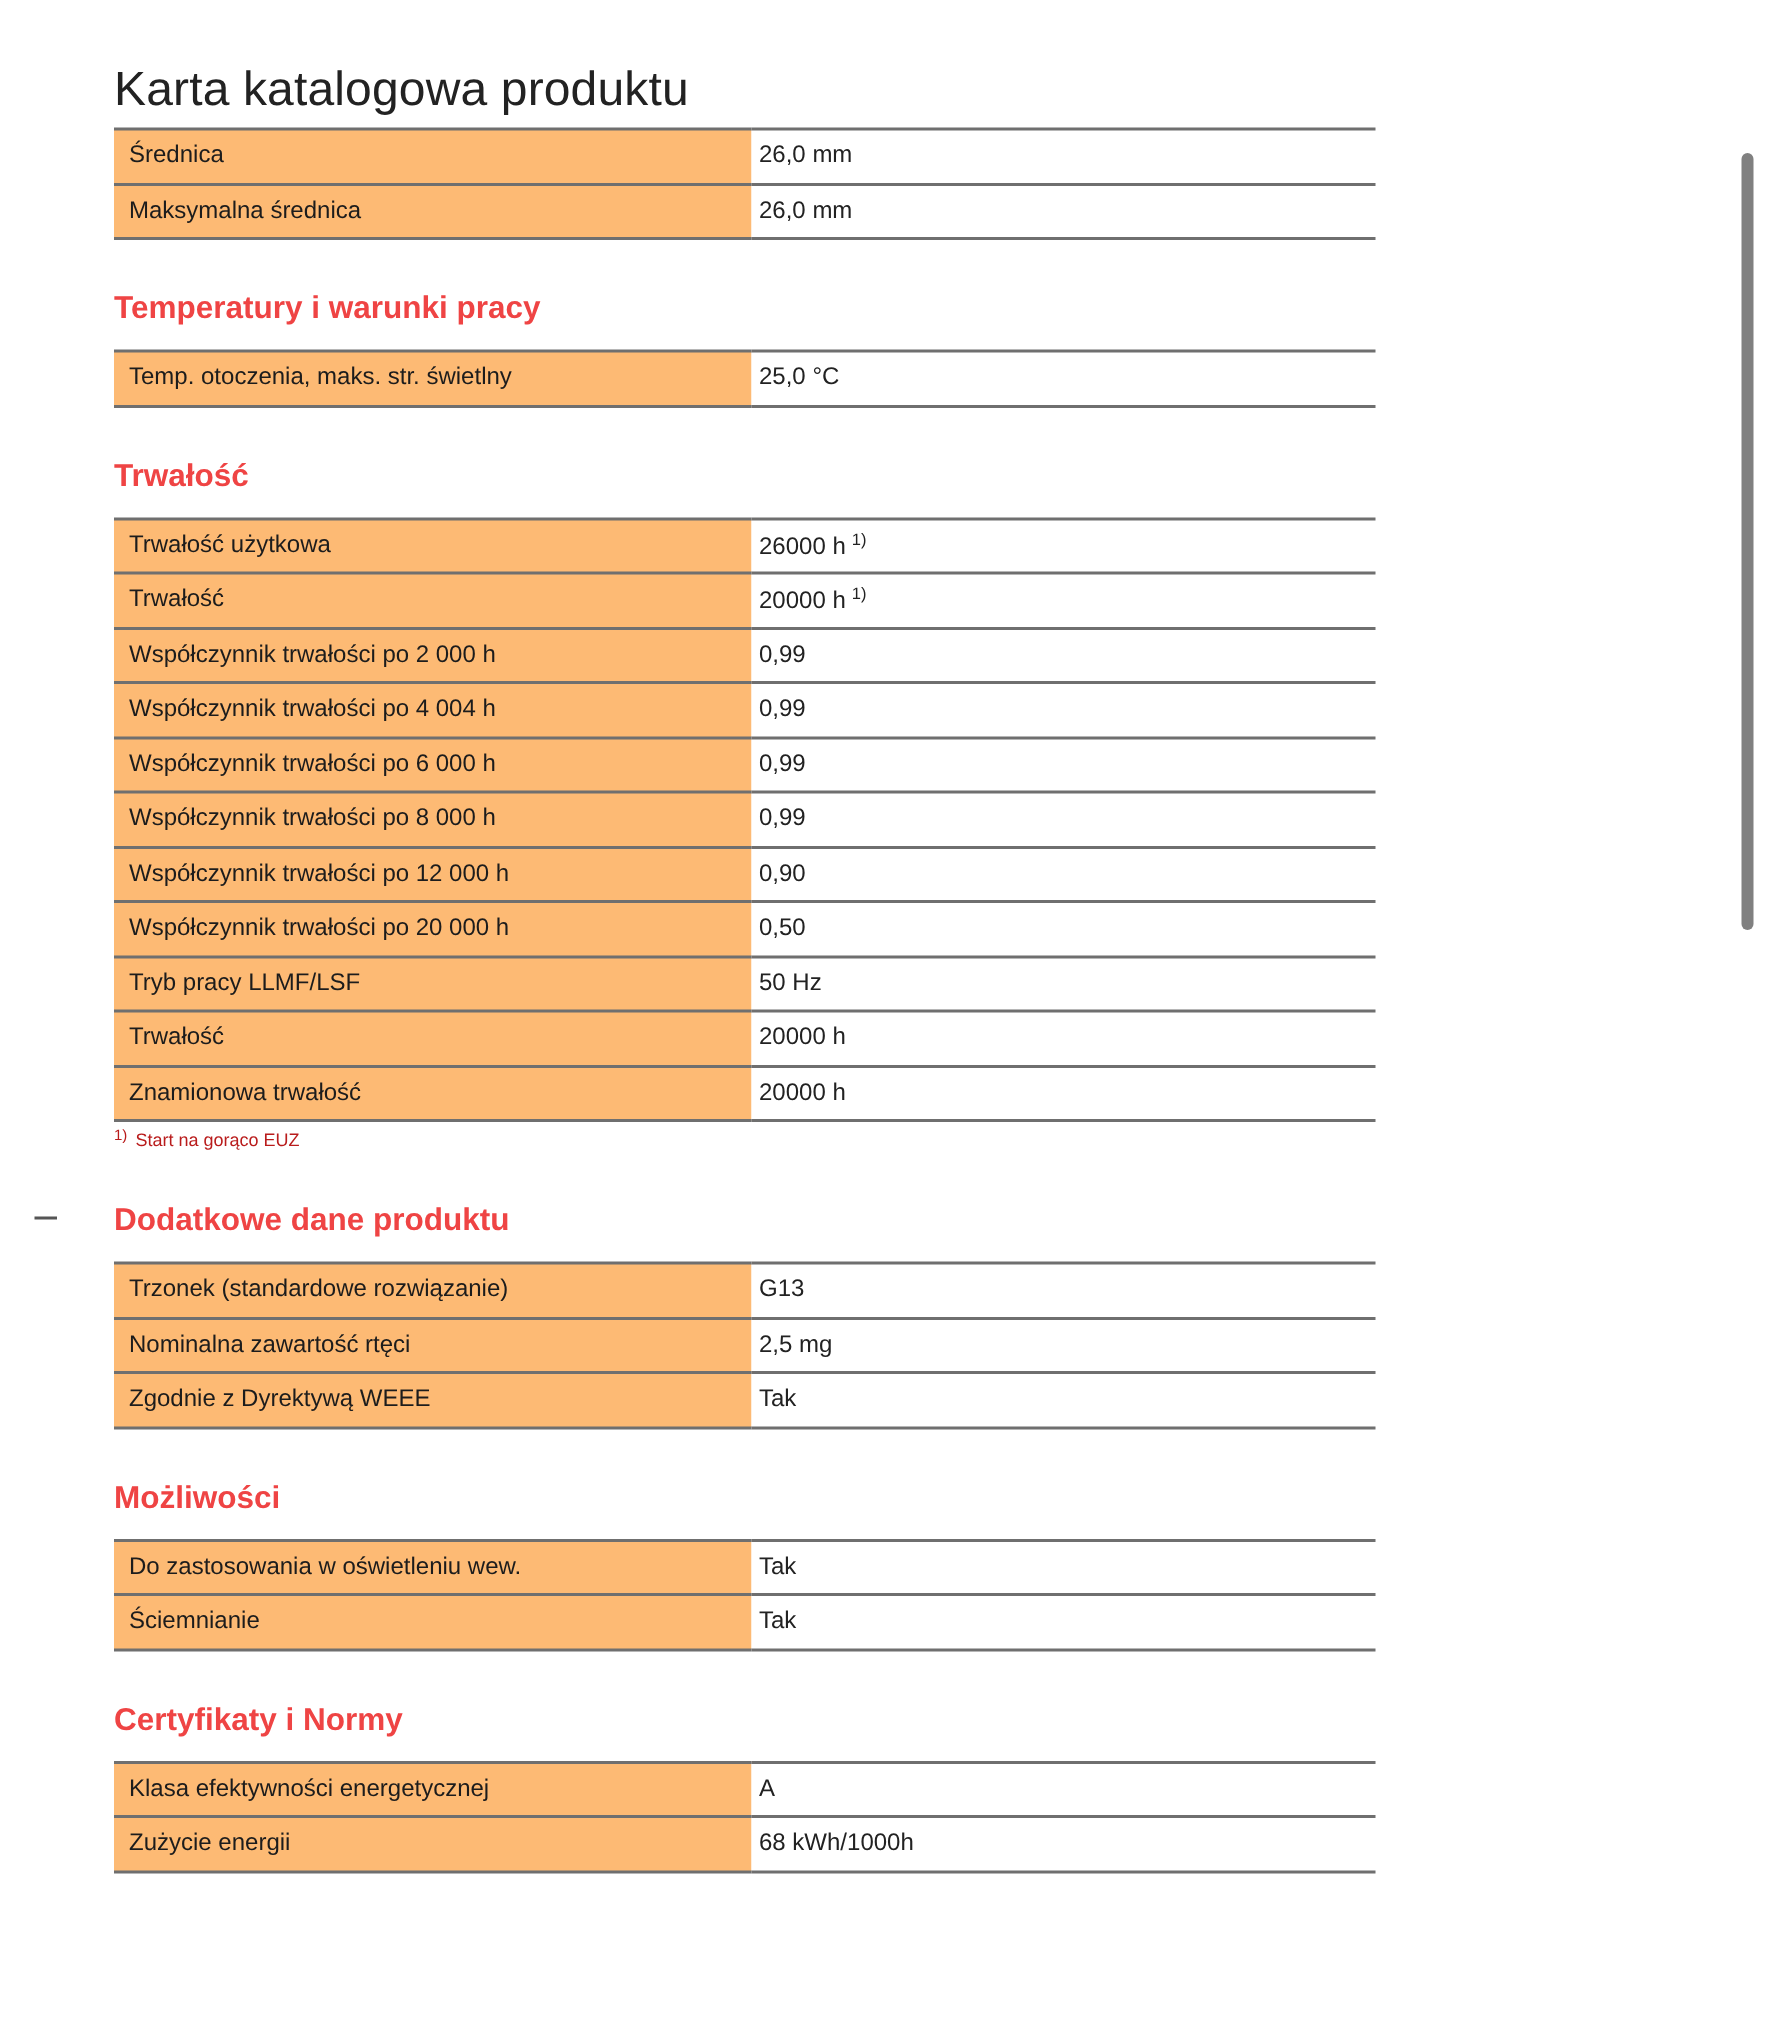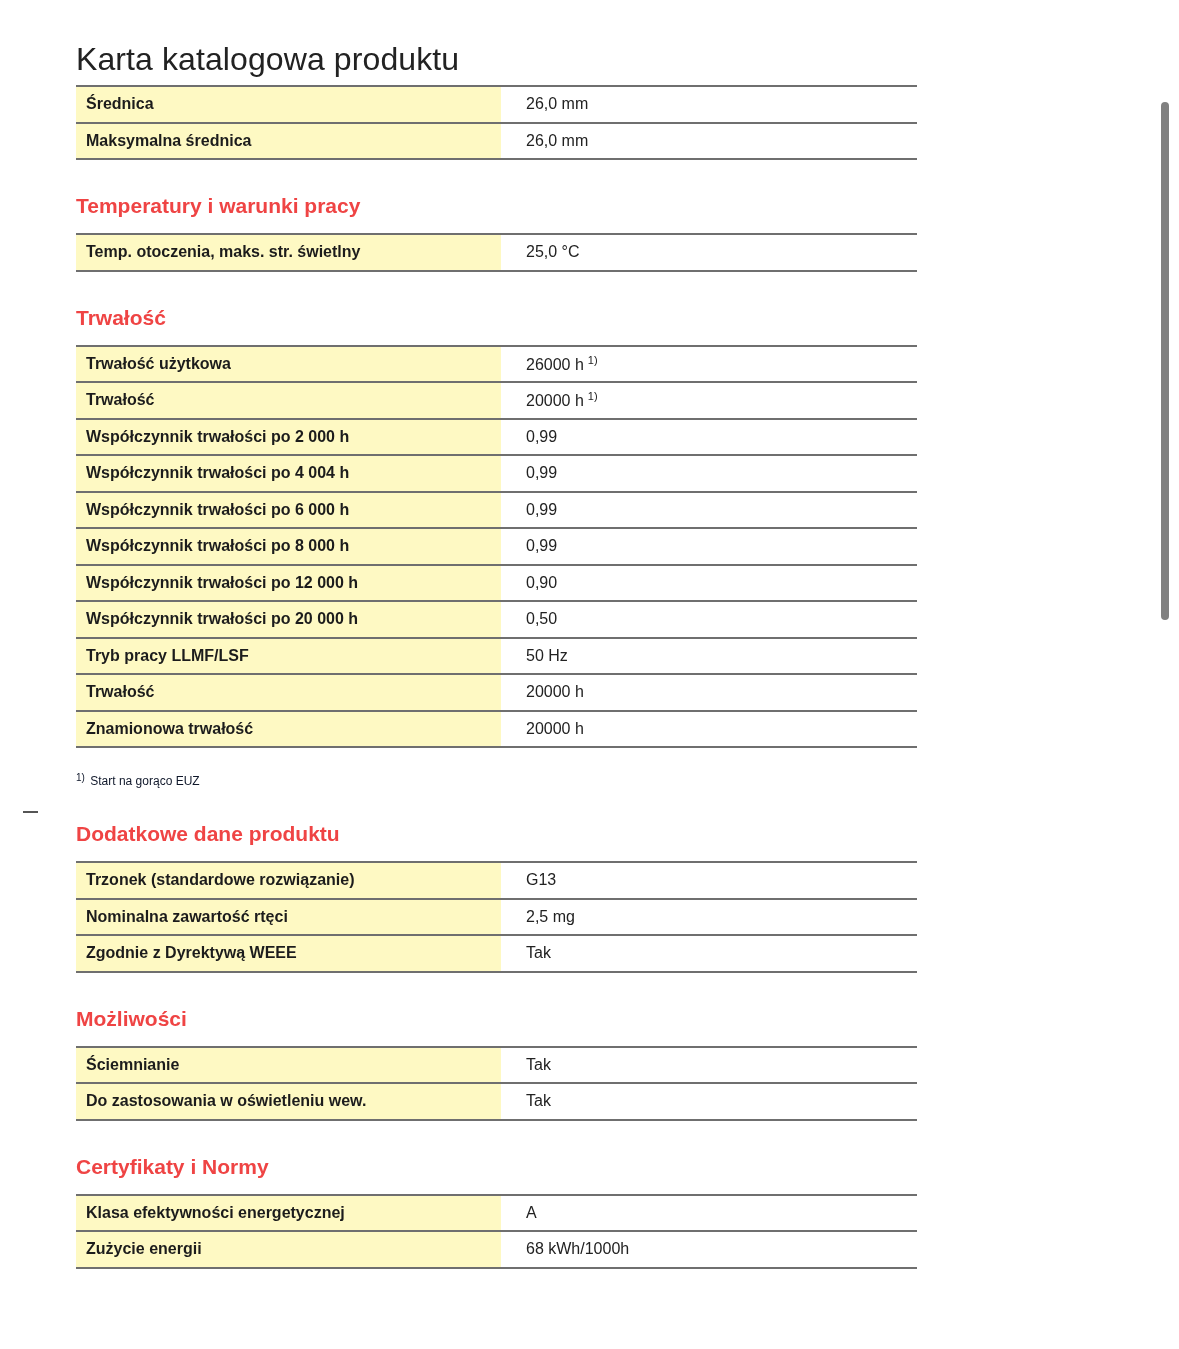--- a/index.html
+++ b/index.html
@@ -21,24 +21,24 @@
   }
   table.spec {
     width: 841px; border-collapse: collapse; table-layout: fixed;
     border-top: 2px solid #6f6f6f;
   }
   table.spec td {
     height: 34.5px; padding: 0 10px; font-size: 16px;
     border-bottom: 2px solid #6f6f6f; vertical-align: middle;
     white-space: nowrap;
   }
-  table.spec td.lbl { width: 405px; background: #fef9c3; font-weight: bold; color: #1c1c1c; }
-  table.spec td.val { background: #ffffff; color: #222; padding-left: 25px; }
+  table.spec td.lbl { width: 405px; background: #fdba74; font-weight: normal; color: #1c1c1c; }
+  table.spec td.val { background: #ffffff; color: #222; padding-left: 5px; }
   sup.fn { font-size: 11px; margin-left: 4px; vertical-align: 6px; }
-  .footnote { font-size: 12px; color: #0f172a; margin-top: 24px; height: 20px; }
+  .footnote { font-size: 12px; color: #b91c1c; margin-top: 4px; height: 20px; }
   .footnote sup { font-size: 10px; vertical-align: 4px; margin-right: 2px; }
   .gap-a { height: 30px; }
   .mark-dash {
     position: absolute; left: 23px; top: 811px; width: 15px; height: 2px; background: #555;
   }
   .scrollbar-thumb {
     position: absolute; left: 1161px; top: 102px; width: 8px; height: 518px;
     background: #808080; border-radius: 4px;
   }
 </style>
@@ -146,25 +146,25 @@
       </tr>
     </tbody>
   </table>
 
   <div class="gap-a"></div>
   <h2 class="section-title">Możliwości</h2>
   <div style="height:11px"></div>
   <table class="spec">
     <tbody>
       <tr>
-        <td class="lbl">Ściemnianie</td>
+        <td class="lbl">Do zastosowania w oświetleniu wew.</td>
         <td class="val">Tak</td>
       </tr>
       <tr>
-        <td class="lbl">Do zastosowania w oświetleniu wew.</td>
+        <td class="lbl">Ściemnianie</td>
         <td class="val">Tak</td>
       </tr>
     </tbody>
   </table>
 
   <div class="gap-a"></div>
   <h2 class="section-title">Certyfikaty i Normy</h2>
   <div style="height:11px"></div>
   <table class="spec">
     <tbody>

